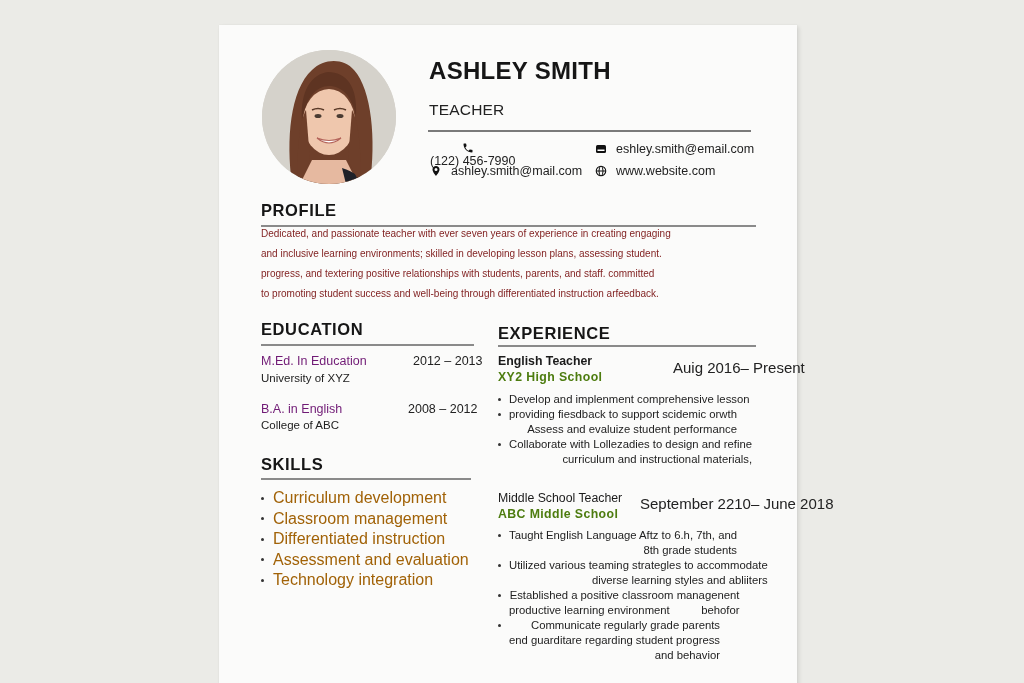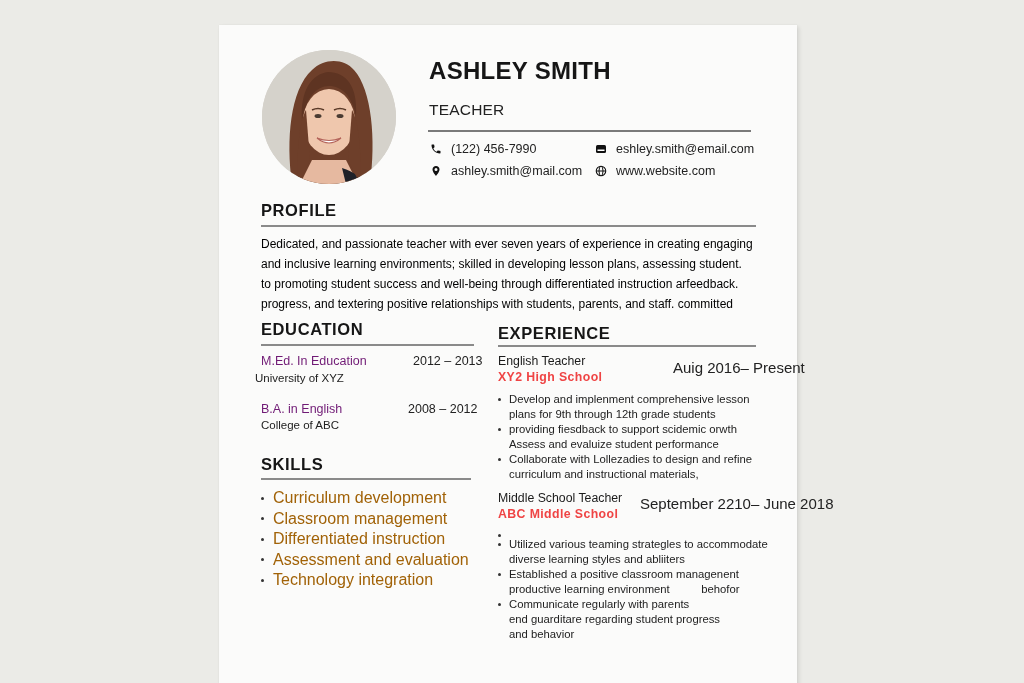--- a/index.html
+++ b/index.html
@@ -29,37 +29,37 @@
   .hr { background: #7a7a7a; height: 1.5px; }
   .hdr-rule { left: 209px; top: 105px; width: 323px; }
 
   .contact { font-size: 12.5px; color: #222; white-space: nowrap; display: flex; align-items: center; }
   .contact .ic { width: 12px; height: 12px; margin-right: 9px; display: inline-flex; align-items: center; justify-content: center; }
   .contact .ic svg { width: 12px; height: 12px; }
 
   .sec-h { font-size: 16.5px; font-weight: 700; letter-spacing: 0.6px; color: #161616; white-space: nowrap; }
   .sec-rule { background: #8a8a8a; height: 1.5px; }
 
-  .profile-text { left: 42px; top: 209px; width: 500px; font-size: 12px; line-height: 20px; color: #000000; }
+  .profile-text { left: 42px; top: 199px; width: 500px; font-size: 10px; line-height: 20px; color: #7f1d1d; }
   .profile-text span { display: block; white-space: nowrap; }
 
   .edu-row { font-size: 12.5px; white-space: nowrap; }
   .edu-deg { font-weight: 500; color: #701a75; }
   .edu-yr { font-size: 12.5px; color: #222; }
   .edu-sch { font-size: 11.5px; color: #222; }
 
   .skill-list { left: 42px; top: 463px; font-size: 16px; color: #a16207; }
   .skill-list .item { height: 20.5px; white-space: nowrap; display: flex; align-items: center; }
   .bullet { width: 3px; height: 3px; border-radius: 50%; background: #333; margin-right: 9px; flex: none; }
 
   .job-title { font-size: 12.3px; font-weight: 500; color: #1b1b1b; white-space: nowrap; }
-  .job-school { font-size: 12.3px; font-weight: 700; color: #ef4444; white-space: nowrap; letter-spacing: 0.4px; }
+  .job-school { font-size: 12.3px; font-weight: 700; color: #4d7c0f; white-space: nowrap; letter-spacing: 0.4px; }
   .job-date { font-size: 15px; color: #222; white-space: nowrap; }
   .job-bullets { font-size: 11.3px; color: #222; line-height: 15px; }
-  .job-bullets .b { display: flex; align-items: flex-start; margin-bottom: 0; }
+  .job-bullets .b { display: flex; align-items: flex-start; margin-bottom: 0; text-align: right; }
   .job-bullets .b .bullet { margin-top: 6px; margin-right: 8px; }
   .job-bullets .lines span { display: block; white-space: nowrap; }
 </style>
 </head>
 <body>
 
 <div class="paper">
 
   <div class="abs photo">
     <svg viewBox="0 0 134 134">
@@ -82,21 +82,21 @@
       <path d="M72 60 Q78 57 84 60" stroke="#5a3a28" stroke-width="1.5" fill="none"></path>
 
       <path d="M55 88 Q67 98 79 88 Q67 93 55 88 Z" fill="#ffffff" stroke="#b4645a" stroke-width="1.2"></path>
     </svg>
   </div>
 
   <div class="abs name">ASHLEY SMITH</div>
   <div class="abs title">TEACHER</div>
   <div class="abs hr hdr-rule"></div>
 
-  <div class="abs contact" style="left:211px; top:117px;">
+  <div class="abs contact" style="left:211px; top:117px;flex-direction:column;">
     <span class="ic">
       <svg viewBox="0 0 24 24">
           <path d="M6.6 10.8c1.4 2.8 3.8 5.1 6.6 6.6l2.2-2.2c.3-.3.7-.4 1-.2 1.1.4 2.3.6 3.6.6.6 0 1 .4 1 1V20c0 .6-.4 1-1 1C10.6 21 3 13.4 3 4c0-.6.4-1 1-1h3.5c.6 0 1 .4 1 1 0 1.3.2 2.5.6 3.6.1.3 0 .7-.2 1l-2.3 2.2z" fill="#111"></path>
         </svg>
     </span>
     <span>(122) 456-7990</span>
   </div>
   <div class="abs contact" style="left:376px; top:117px;">
     <span class="ic">
       <svg viewBox="0 0 24 24">
@@ -123,30 +123,30 @@
         </svg>
     </span>
     <span>www.website.com</span>
   </div>
 
   <div class="abs sec-h" style="left:42px; top:176px;">PROFILE</div>
   <div class="abs sec-rule" style="left:42px; top:200px; width:495px;"></div>
   <div class="abs profile-text">
     <span>Dedicated, and passionate teacher with ever seven years of experience in creating engaging</span>
     <span>and inclusive learning environments; skilled in developing lesson plans, assessing student.</span>
+    <span>progress, and textering positive relationships with students, parents, and staff.  committed</span>
     <span>to promoting student success and well-being through differentiated instruction arfeedback.</span>
-    <span>progress, and textering positive relationships with students, parents, and staff.  committed</span>
   </div>
 
   <div class="abs sec-h" style="left:42px; top:295px;">EDUCATION</div>
   <div class="abs sec-rule" style="left:42px; top:319px; width:213px;"></div>
 
   <div class="abs edu-row edu-deg" style="left:42px; top:329px;">M.Ed. In Education</div>
   <div class="abs edu-row edu-yr" style="left:194px; top:329px;">2012 – 2013</div>
-  <div class="abs edu-row edu-sch" style="left:36px; top:347px;">University of XYZ</div>
+  <div class="abs edu-row edu-sch" style="left:42px; top:347px;">University of XYZ</div>
 
   <div class="abs edu-row edu-deg" style="left:42px; top:377px;">B.A. in English</div>
   <div class="abs edu-row edu-yr" style="left:189px; top:377px;">2008 – 2012</div>
   <div class="abs edu-row edu-sch" style="left:42px; top:394px;">College of ABC</div>
 
   <div class="abs sec-h" style="left:42px; top:430px;">SKILLS</div>
   <div class="abs sec-rule" style="left:42px; top:453px; width:210px;"></div>
   <div class="abs skill-list">
     <div class="item">
         <span class="bullet"></span>
@@ -166,29 +166,28 @@
       </div>
     <div class="item">
         <span class="bullet"></span>
         <span>Technology integration</span>
       </div>
   </div>
 
   <div class="abs sec-h" style="left:279px; top:299px;">EXPERIENCE</div>
   <div class="abs sec-rule" style="left:279px; top:320px; width:258px;"></div>
 
-  <div class="abs job-title" style="left:279px; top:329px;">English Teacher</div>
+  <div class="abs job-title" style="left:279px; top:329px;font-weight:bold;">English Teacher</div>
   <div class="abs job-date" style="left:454px; top:334px;">Auig 2016– Present</div>
   <div class="abs job-school" style="left:279px; top:345px;">XY2  High  School</div>
   <div class="abs job-bullets" style="left:279px; top:367px;">
     <div class="b">
         <span class="bullet"></span>
         <div class="lines">
           <span>Develop and implenment comprehensive lesson</span>
-          <span>plans for 9th through  12th grade students</span>
         </div>
       </div>
     <div class="b">
         <span class="bullet"></span>
         <div class="lines">
           <span>providing fiesdback to support scidemic orwth</span>
           <span>Assess and evaluize student performance</span>
         </div>
       </div>
     <div class="b">
@@ -199,38 +198,42 @@
         </div>
       </div>
   </div>
 
   <div class="abs job-title" style="left:279px; top:466px;">Middle School Teacher</div>
   <div class="abs job-date" style="left:421px; top:470px;">September 2210– June 2018</div>
   <div class="abs job-school" style="left:279px; top:482px;">ABC Middle School</div>
   <div class="abs job-bullets" style="left:279px; top:503px;">
     <div class="b">
         <span class="bullet"></span>
+        <div class="lines">
+          <span>Taught English Language Aftz to 6.h, 7th, and</span>
+          <span>8th grade students</span>
+        </div>
       </div>
     <div class="b">
         <span class="bullet"></span>
         <div class="lines">
           <span>Utilized various teaming strategles to accommodate</span>
           <span>diverse learning styles and abliiters</span>
         </div>
       </div>
     <div class="b">
         <span class="bullet"></span>
         <div class="lines">
           <span>Established a positive classroom managenent</span>
           <span style="white-space:pre">productive learning environment          behofor</span>
         </div>
       </div>
     <div class="b">
         <span class="bullet"></span>
         <div class="lines">
-          <span>Communicate regularly with parents</span>
+          <span>Communicate regularly grade parents</span>
           <span>end guarditare regarding student progress</span>
           <span>and behavior</span>
         </div>
       </div>
   </div>
 
 </div>
 
 </body></html>

